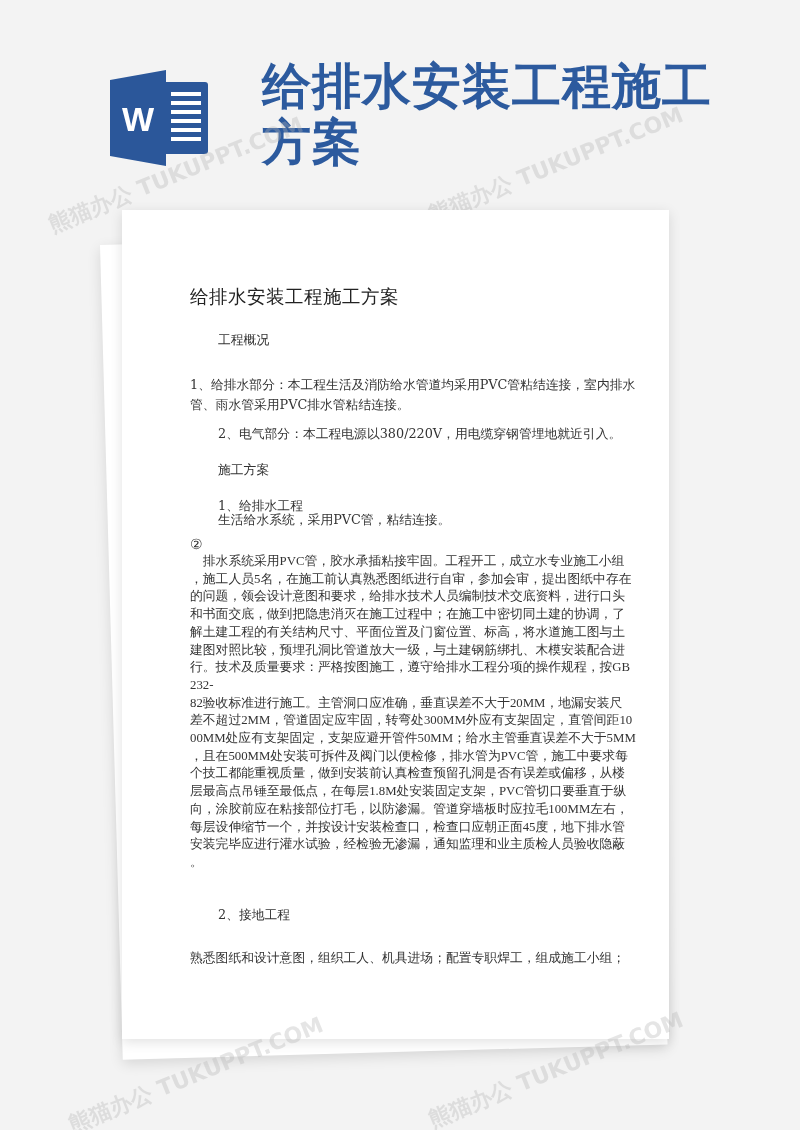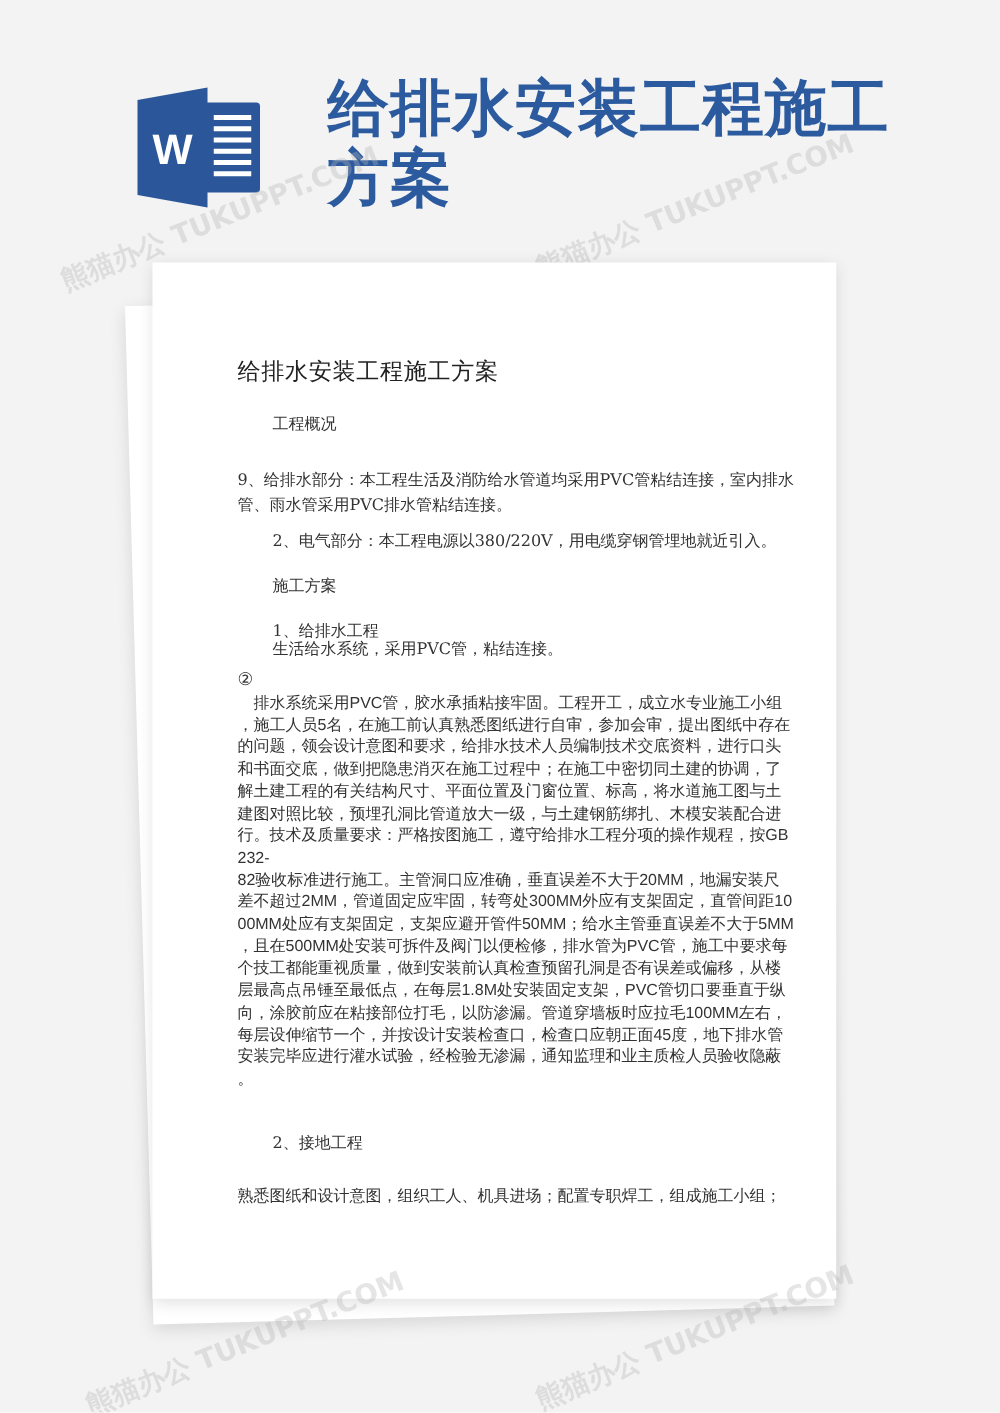--- a/index.html
+++ b/index.html
@@ -29,21 +29,21 @@
       position: absolute; left: 190px; top: 284px;
       font-family: "DejaVu Sans", "Liberation Sans", sans-serif;
       font-size: 18.5px; color: #222; letter-spacing: 0.5px;
     }
     .p {
       position: absolute; color: #333; font-size: 12.8px; line-height: 19.5px;
       font-family: "DejaVu Serif", "Liberation Serif", serif;
     }
     .body-block { position: absolute; left: 190px; top: 553px; width: 436px;
       font-size: 12.8px; line-height: 17.7px; color: #333; text-align: justify;
-      font-family: Liberation Sans, sans-serif; }
+      font-family: Liberation Serif, serif; }
     .body-block .line { white-space: nowrap; }
     .watermark {
       position: absolute; color: rgba(180,180,180,0.35); font-size: 22px; font-weight: bold;
       font-family: "DejaVu Sans", sans-serif; transform: rotate(-22deg); white-space: nowrap;
       pointer-events: none;
     }
   </style>
 </head>
 <body>
 
@@ -70,21 +70,21 @@
 <div class="watermark" style="left:420px;top:150px;">熊猫办公 TUKUPPT.COM</div>
 
 <div class="back-page"></div>
 <div class="page"></div>
 
 <div class="doc-title">给排水安装工程施工方案</div>
 
 <div class="p" style="left:218px;top:330px;">工程概况</div>
 
 <div class="p" style="left:190px;top:375px;width:440px;white-space:nowrap;">
-  <div>9、给排水部分：本工程生活及消防给水管道均采用PVC管粘结连接，室内排水</div>
+  <div>1、给排水部分：本工程生活及消防给水管道均采用PVC管粘结连接，室内排水</div>
   <div>管、雨水管采用PVC排水管粘结连接。</div>
 </div>
 
 <div class="p" style="left:218px;top:424px;white-space:nowrap;">2、电气部分：本工程电源以380/220V，用电缆穿钢管埋地就近引入。</div>
 
 <div class="p" style="left:218px;top:460px;">施工方案</div>
 
 <div class="p" style="left:218px;top:496px;">1、给排水工程</div>
 
 <div class="p" style="left:218px;top:510px;text-align:right;">生活给水系统，采用PVC管，粘结连接。</div>

